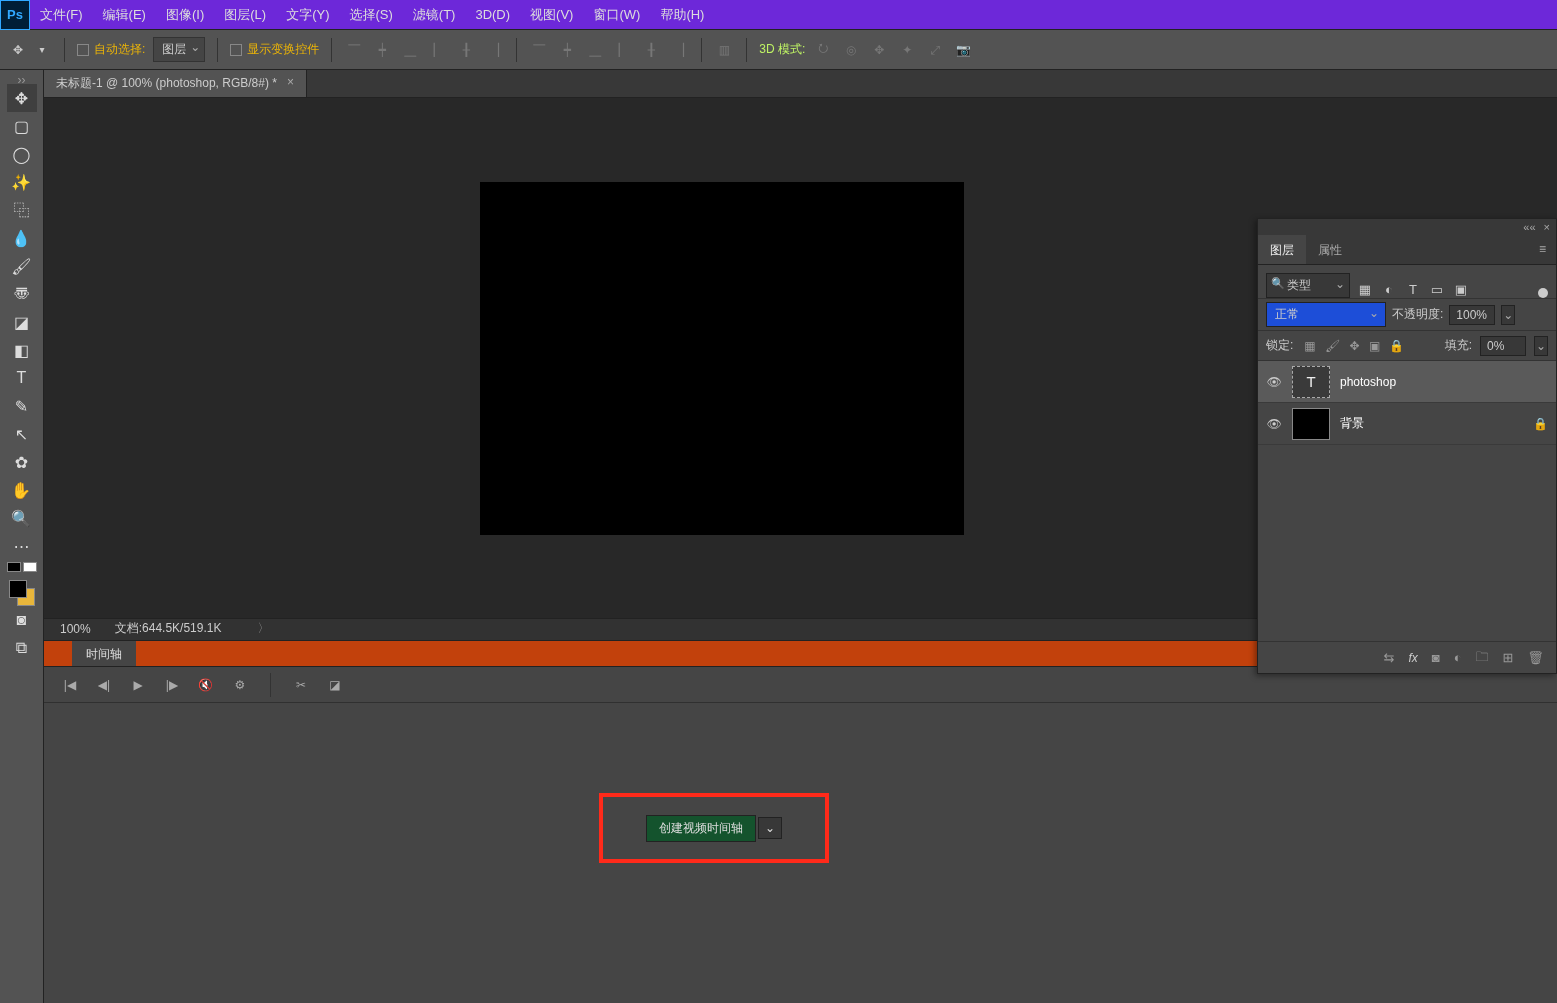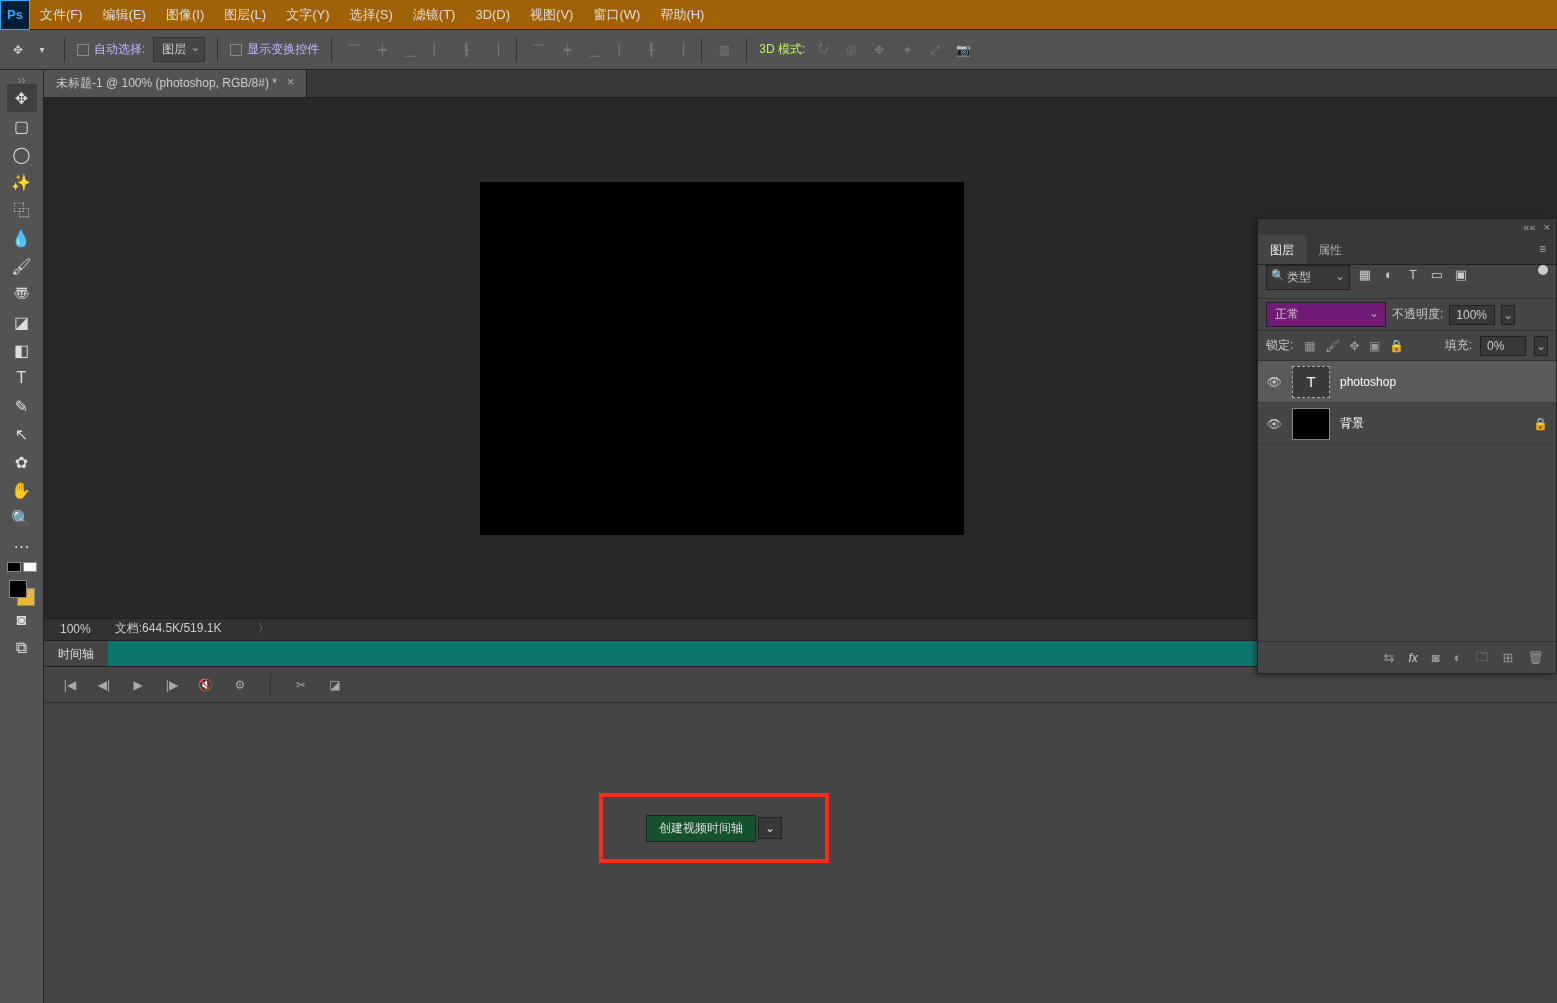--- a/index.html
+++ b/index.html
@@ -1,27 +1,27 @@
 <!DOCTYPE html>
 <html><head>
 <meta charset="utf-8">
 <style>
 * { box-sizing: border-box; margin: 0; padding: 0; font-family: "Microsoft YaHei", Tahoma, sans-serif; font-size: 12px; color: #ccc; }
 body { background: #323232; width: 1557px; height: 1003px; overflow: hidden; position: relative; }
 
 
-.menubar { height: 30px; background: #a16207; display: flex; align-items: center; padding-left: 0; border-bottom: 1px solid #222; }
+.menubar { height: 30px; background: #6d28d9; display: flex; align-items: center; padding-left: 0; border-bottom: 1px solid #222; }
 .ps-logo { width: 30px; height: 30px; background: #001E36; display:flex; align-items:center; justify-content:center; color:#31A8FF; font-weight:bold; font-size:13px; border:1px solid #31A8FF; }
 .menu-item { padding: 7px 10px; color: #ddd; font-size: 13px; cursor: default; }
 
 
 .optbar { height: 40px; background: #535353; display: flex; align-items: center; padding: 0 8px; border-bottom: 1px solid #222; gap: 8px; }
 .opt-icon { width:20px; height:20px; display:flex; align-items:center; justify-content:center; color:#ccc; }
 .checkbox { width:12px; height:12px; border:1px solid #888; display:inline-block; margin-right:5px; vertical-align: middle; }
-.opt-label { color:#c4b5fd; font-size:12px; }
+.opt-label { color:#eab308; font-size:12px; }
 .opt-dd { background:#454545; border:1px solid #333; padding: 3px 18px 3px 8px; position:relative; font-size:12px; }
 .opt-dd:after { content:"⌄"; position:absolute; right:4px; top:2px; color:#aaa; }
 .opt-sep { width:1px; height:24px; background:#333; margin:0 4px; }
 .align-btn { width:20px; height:20px; color:#777; display:flex; align-items:center; justify-content:center; }
 
 
 .tabbar { height: 28px; background: #383838; border-bottom: 1px solid #222; display:flex; align-items:stretch; padding-left: 44px;}
 .doctab { background:#535353; padding: 5px 12px; display:flex; gap:10px; font-size:12px; color:#eee; border-right:1px solid #222;}
 .doctab .x { color:#aaa; }
 
@@ -40,45 +40,45 @@
 .swb.bg { background:#fff; right:0; bottom:0; z-index:1;}
 .mini-swatch { width:14px; height:10px; border:1px solid #888; display:inline-block; }
 .mini-row { display:flex; gap:2px; padding:2px 0;}
 
 
 .statusbar { position:absolute; left:44px; right:0; bottom:365px; height:20px; background:#323232; border-top:1px solid #222; display:flex; align-items:center; gap:24px; padding: 0 16px; color:#bbb; font-size:12px;}
 .statusbar .chev { color:#888; margin-left: 12px;}
 
 
 .timeline { position:absolute; left:44px; right:0; bottom:0; top: 640px; background:#454545; border-top:1px solid #222; }
-.tl-tabs { height:26px; background:#0f766e; border-bottom:1px solid #222; display:flex; }
+.tl-tabs { height:26px; background:#c2410c; border-bottom:1px solid #222; display:flex;padding-left:28px; }
 .tl-tab { padding:5px 14px; background:#454545; color:#ddd; font-size:12px; }
 .tl-toolbar { height:36px; background:#454545; border-bottom:1px solid #303030; display:flex; align-items:center; gap:18px; padding-left:18px;}
 .tl-btn { color:#aaa; width:16px; text-align:center;}
 .tl-body { position:relative; height: calc(100% - 62px); background:#454545; }
 .create-highlight { position:absolute; left:555px; top:90px; width:230px; height:70px; border:4px solid #ff2a1a; display:flex; align-items:center; justify-content:center;}
 .create-btn { background:#14532d; border:1px solid #222; padding:4px 12px; color:#ddd; font-size:12px;}
 .create-dd { background:#383838; border:1px solid #222; padding:3px 6px; color:#ddd; margin-left:2px;}
 
 
 .layers-panel { position:absolute; right:0; top:218px; width:300px; height:456px; background:#454545; border:1px solid #222; box-shadow: -2px 2px 6px rgba(0,0,0,.4); display:flex; flex-direction:column;}
 .lp-top { height:16px; background:#383838; display:flex; justify-content:flex-end; align-items:center; padding-right:6px; gap:8px;}
 .lp-top span { color:#aaa; font-size:11px;}
 .lp-tabs { height:30px; background:#383838; display:flex; align-items:stretch; border-bottom:1px solid #222;}
 .lp-tab { padding:7px 12px; color:#aaa; font-size:12px;}
 .lp-tab.active { background:#454545; color:#eee;}
 .lp-menu { margin-left:auto; padding:7px 10px; color:#aaa;}
-.lp-filter { height:34px; display:flex; align-items:flex-start; gap:6px; padding:0 8px; border-bottom:1px solid #333;}
+.lp-filter { height:34px; display:flex; align-items:flex-end; gap:6px; padding:0 8px; border-bottom:1px solid #333;}
 .lp-dd { background:#383838; border:1px solid #222; padding:3px 6px 3px 20px; font-size:12px; position:relative; flex:0 0 84px;}
 .lp-dd:before { content:"🔍"; position:absolute; left:4px; top:3px; font-size:11px; color:#aaa;}
 .lp-dd:after { content:"⌄"; position:absolute; right:4px; top:3px; color:#aaa;}
 .lp-ficon { width:18px; height:18px; display:flex; align-items:center; justify-content:center; color:#ccc; font-size:13px;}
 .lp-dot { width:10px; height:10px; border-radius:50%; background:#ccc; display:inline-block;}
 .lp-row1 { height:32px; display:flex; align-items:center; padding:0 8px; gap:6px; border-bottom:1px solid #333;}
-.lp-blend { background:#701a75; border:1px solid #222; padding:3px 8px; font-size:12px; flex:0 0 120px; position:relative;}
+.lp-blend { background:#1d4ed8; border:1px solid #222; padding:3px 8px; font-size:12px; flex:0 0 120px; position:relative;}
 .lp-blend:after { content:"⌄"; position:absolute; right:6px; top:3px; color:#aaa;}
 .lp-lbl { color:#ccc; font-size:12px;}
 .lp-pct { background:#383838; border:1px solid #222; padding:2px 6px; font-size:12px; width:46px;}
 .lp-pct-dd { background:#383838; border:1px solid #222; width:14px; height:20px; display:flex; align-items:center; justify-content:center; color:#aaa;}
 .lp-row2 { height:30px; display:flex; align-items:center; padding:0 8px; gap:8px; border-bottom:1px solid #333;}
 .lp-lockicons span { color:#999; margin: 0 3px; font-size:12px;}
 .lp-layers { flex:1; overflow:auto; }
 .layer { height:42px; display:flex; align-items:center; padding:0 8px; gap:10px; border-bottom:1px solid #3a3a3a;}
 .layer.selected { background:#5a5a5a; }
 .eye { width:16px; text-align:center; color:#ccc;}

